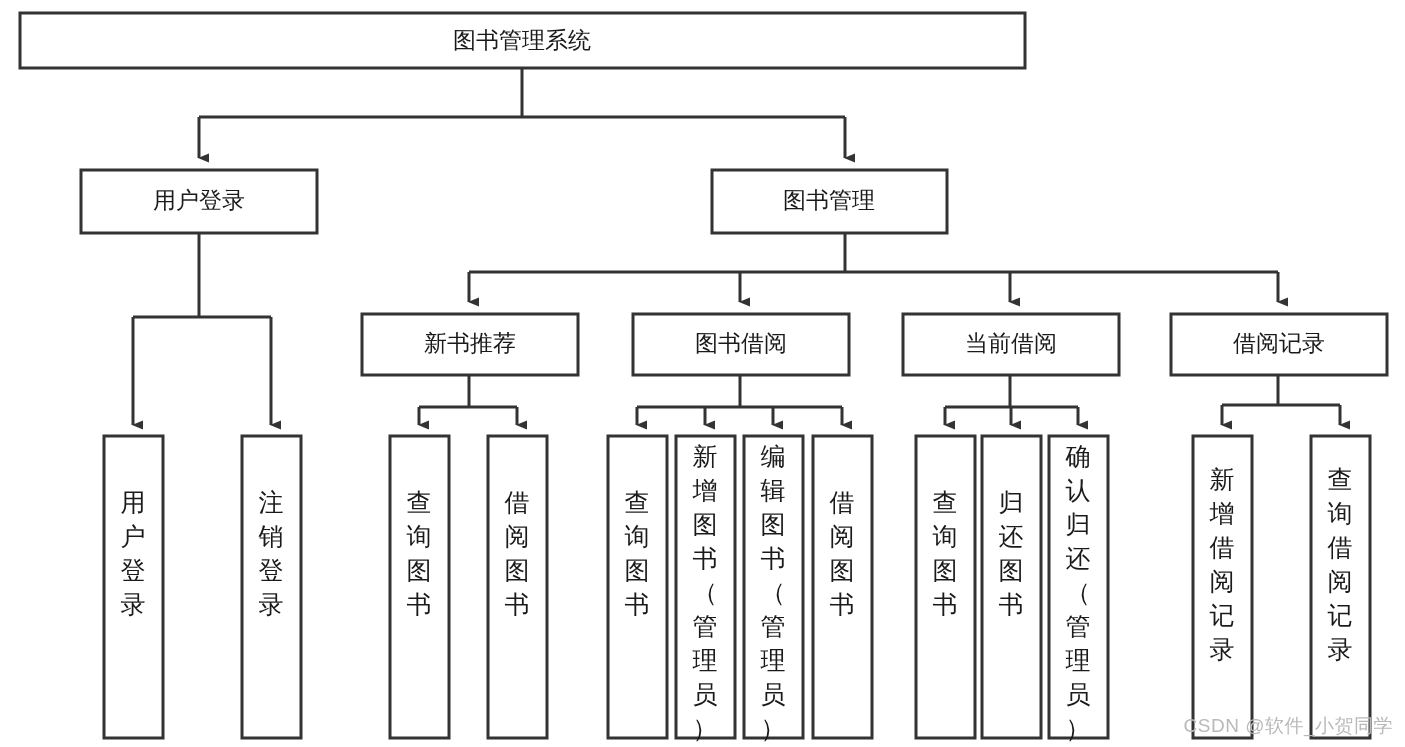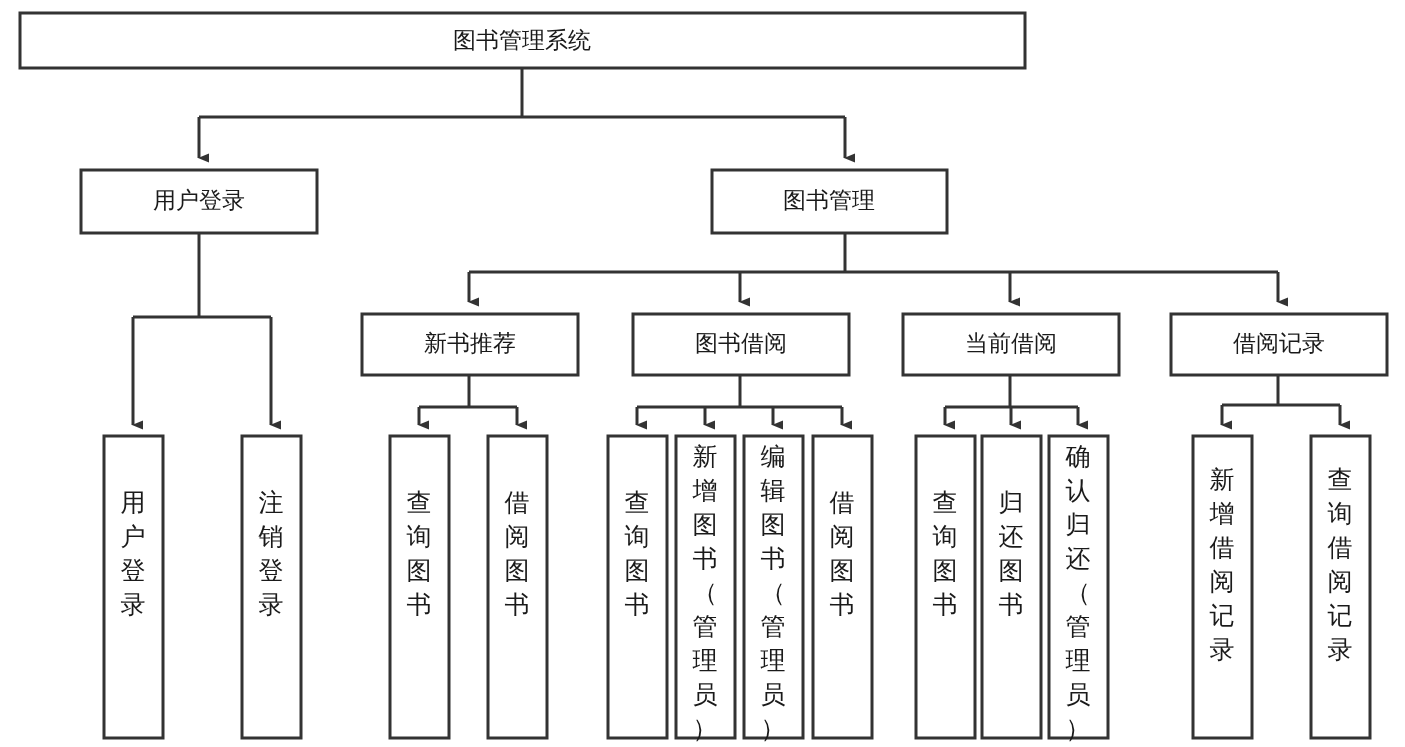--- a/index.html
+++ b/index.html
@@ -222,14 +222,15 @@
       <text class="node-label-v" x="1222" y="488"><tspan x="1222" y="488">新</tspan><tspan x="1222" y="522">增</tspan><tspan x="1222" y="556">借</tspan><tspan x="1222" y="590">阅</tspan><tspan x="1222" y="624">记</tspan><tspan x="1222" y="658">录</tspan></text>
     </g>
 
     <g>
       <rect class="node-rect" x="1311" y="436" width="59" height="302"></rect>
       <text class="node-label-v" x="1340" y="488"><tspan x="1340" y="488">查</tspan><tspan x="1340" y="522">询</tspan><tspan x="1340" y="556">借</tspan><tspan x="1340" y="590">阅</tspan><tspan x="1340" y="624">记</tspan><tspan x="1340" y="658">录</tspan></text>
     </g>
 
   </svg>
 
+  <div class="watermark">CSDN @软件_小贺同学</div>
 
 </div>
 
 </body></html>

